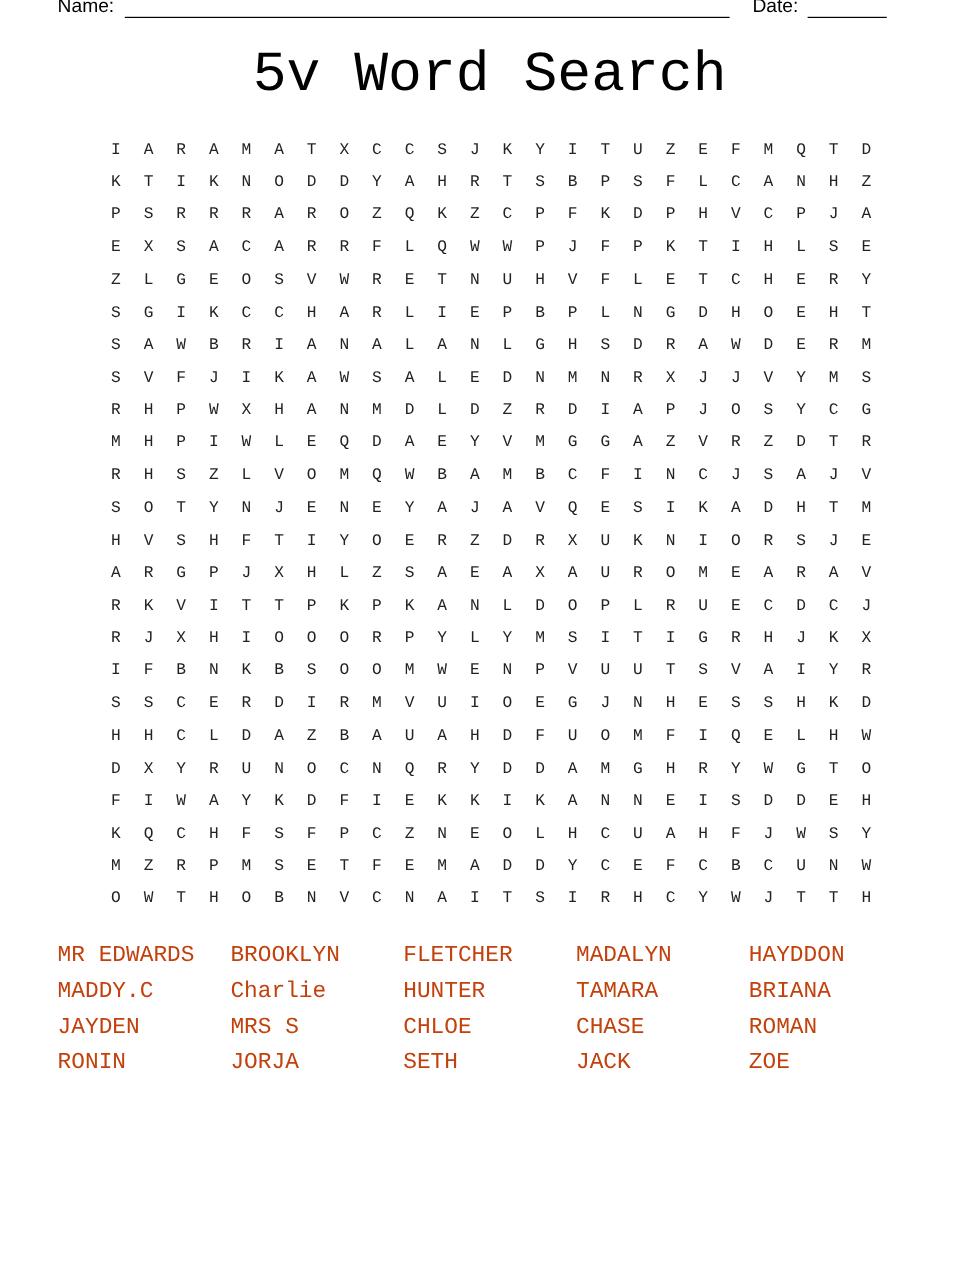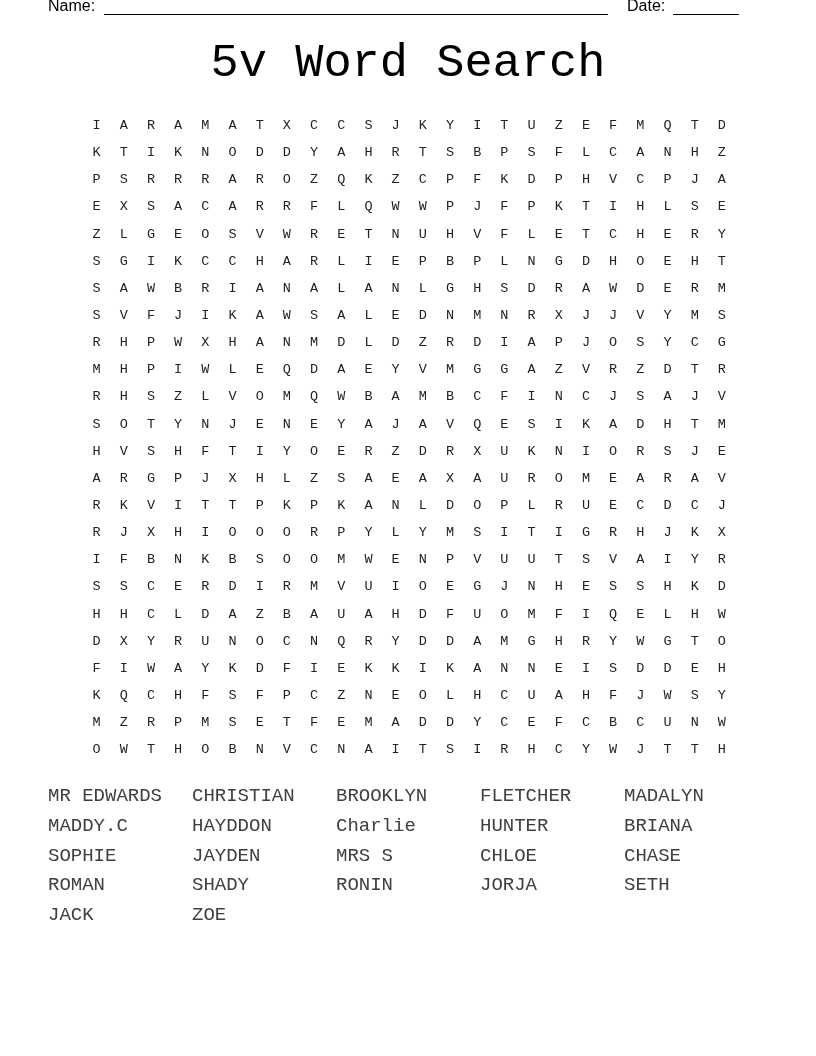--- a/index.html
+++ b/index.html
@@ -23,21 +23,21 @@
   .cell {
     font-family: "Liberation Mono", monospace; font-size: 13.5px; color: #222;
     text-align: center; line-height: 27.15px;
   }
   .wordlist {
     position: absolute; top: 782px; left: 48px;
     display: grid; grid-template-columns: repeat(5, 144px); grid-auto-rows: 29.8px;
   }
   .word {
     font-family: "Liberation Mono", monospace; font-size: 19px; line-height: 29.8px;
-    color: #404040; white-space: nowrap;
+    color: #c2410c; white-space: nowrap;
   }
 </style>
 </head>
 <body>
 
 <div class="header-line">
   <span class="name-label">Name:</span>
   <span class="name-blank"></span>
   <span class="date-label">Date:</span>
   <span class="date-blank"></span>
@@ -619,34 +619,32 @@
     <div class="cell">Y</div>
     <div class="cell">W</div>
     <div class="cell">J</div>
     <div class="cell">T</div>
     <div class="cell">T</div>
     <div class="cell">H</div>
   </div>
 
 <div class="wordlist" id="word-list">
     <div class="word">MR EDWARDS</div>
-    <div class="word">CHRISTIAN</div>
     <div class="word">BROOKLYN</div>
     <div class="word">FLETCHER</div>
     <div class="word">MADALYN</div>
+    <div class="word">HAYDDON</div>
     <div class="word">MADDY.C</div>
-    <div class="word">HAYDDON</div>
     <div class="word">Charlie</div>
     <div class="word">HUNTER</div>
+    <div class="word">TAMARA</div>
     <div class="word">BRIANA</div>
-    <div class="word">SOPHIE</div>
     <div class="word">JAYDEN</div>
     <div class="word">MRS S</div>
     <div class="word">CHLOE</div>
     <div class="word">CHASE</div>
     <div class="word">ROMAN</div>
-    <div class="word">SHADY</div>
     <div class="word">RONIN</div>
     <div class="word">JORJA</div>
     <div class="word">SETH</div>
     <div class="word">JACK</div>
     <div class="word">ZOE</div>
   </div>
 
 </body></html>

